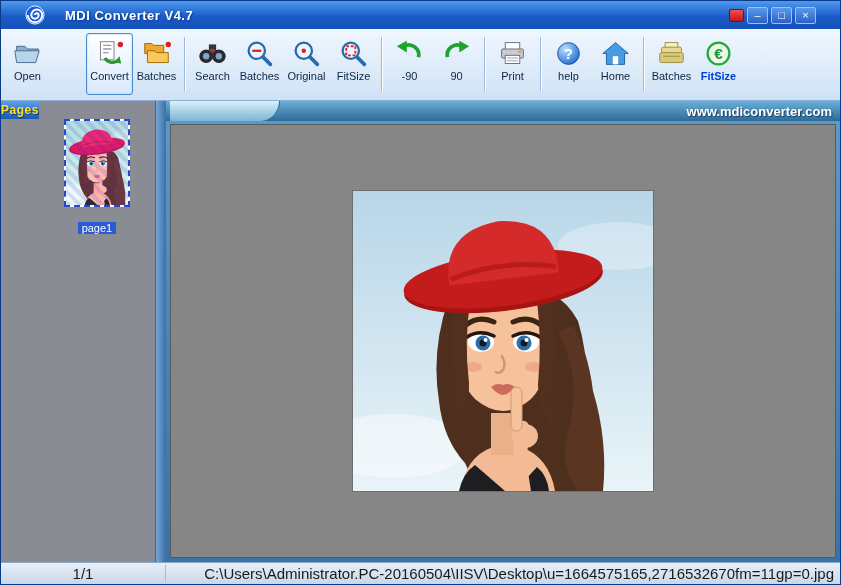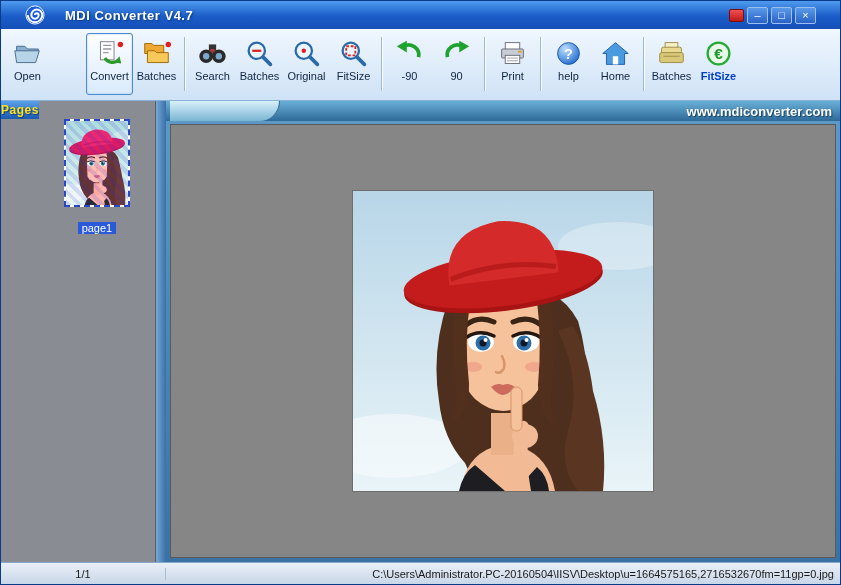--- a/index.html
+++ b/index.html
@@ -38,21 +38,21 @@
 
   .main { flex:1; display:flex; flex-direction:column; background:linear-gradient(#5e9ac8,#3a72a4); min-width:0; }
   .tabstrip { height:20px; flex:0 0 20px; position:relative; background:linear-gradient(#6ab0d8,#2e6a98); display:flex; align-items:center; }
   .tab { position:absolute; left:4px; top:0; width:110px; height:20px; background:linear-gradient(#d8f0fa,#7ab6d4); border-radius:0 0 26px 0; border-right:1px solid #2e6a98; }
   .site { margin-left:auto; padding-right:8px; color:#fff; font-weight:bold; font-size:13px; text-shadow:1px 1px 1px #17415f; z-index:1; }
   .content { flex:1; margin:3px 4px 4px 4px; background:#868686; border:1px solid #5a5a5a; display:flex; align-items:center; justify-content:center; min-height:0; }
   .pic { width:300px; height:300px; box-shadow:0 0 0 1px #6e6e6e; }
   .pic svg { width:300px; height:300px; display:block; }
 
   
-  .statusbar { height:22px; flex:0 0 22px; background:linear-gradient(#e9eff7,#c9d7e8); border-top:1px solid #8aa8c8; display:flex; align-items:center; font-size:11px; color:#1a1a1a; }
+  .statusbar { height:22px; flex:0 0 22px; background:linear-gradient(#e9eff7,#c9d7e8); border-top:1px solid #8aa8c8; display:flex; align-items:center; font-size:15px; color:#1a1a1a; }
   .status-left { width:165px; flex:0 0 165px; text-align:center; border-right:1px solid #a8bcd4; }
   .status-path { flex:1; text-align:right; overflow:hidden; white-space:nowrap; text-overflow:ellipsis; padding:0 6px; }
 
   .hidden-defs { position:absolute; width:0; height:0; overflow:hidden; }
 </style>
 </head>
 <body>
 
 <svg class="hidden-defs" aria-hidden="true">
   <defs>

